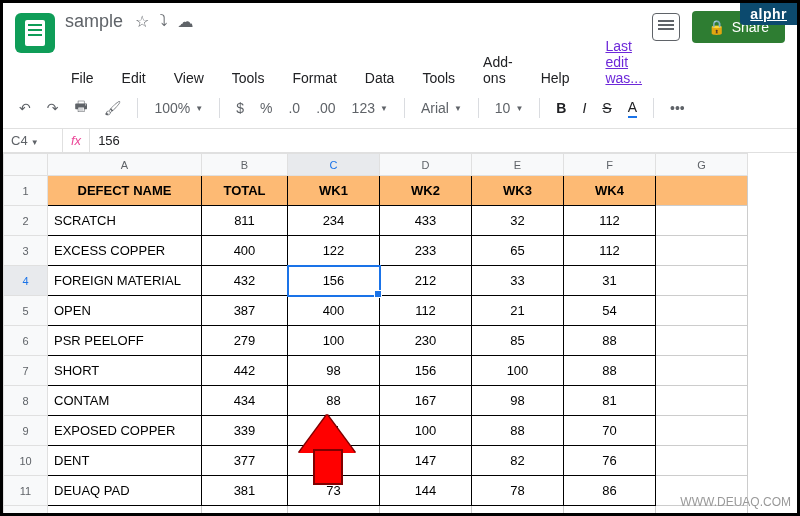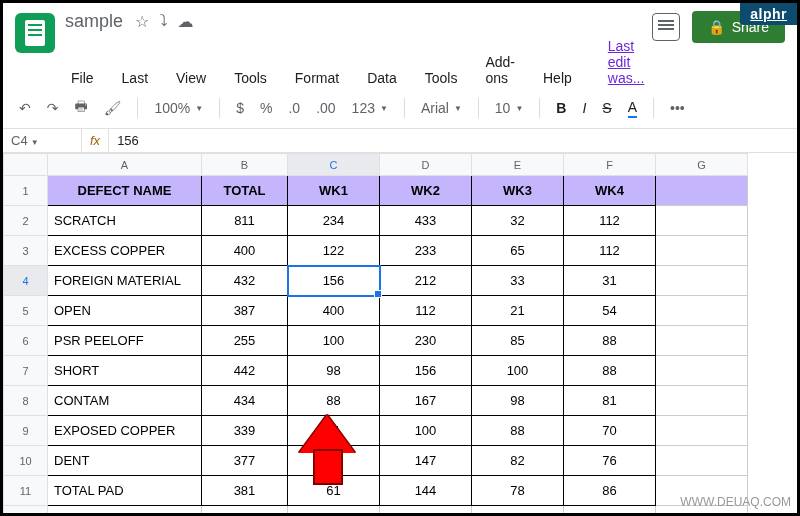--- a/index.html
+++ b/index.html
@@ -22,32 +22,32 @@
 .alphr-badge { position: absolute; top: 0; right: 0; background: #0c4a6e; color: #fff; padding: 3px 10px; font-size: 14px; border-radius: 0 0 0 4px; font-weight: bold; letter-spacing: 0.5px; text-decoration: underline; }
 .toolbar { display: flex; align-items: center; padding: 6px 12px; gap: 8px; border-bottom: 1px solid #e0e0e0; font-size: 14px; color: #5f6368; }
 .tb-sep { width: 1px; height: 20px; background: #dadce0; margin: 0 4px; }
 .tb-item { padding: 2px 4px; cursor: pointer; display: flex; align-items: center; gap: 2px; }
 .dd::after { content: '▼'; font-size: 8px; margin-left: 3px; color: #5f6368; }
 .bold { font-weight: bold; color: #202124; }
 .italic { font-style: italic; color: #202124; }
 .strike { text-decoration: line-through; color: #202124; }
 .underline-a { color: #202124; border-bottom: 2px solid #1a73e8; padding-bottom: 1px; }
 .formula-bar { display: flex; align-items: center; border-bottom: 1px solid #e0e0e0; font-size: 13px; }
-.name-box { width: 79px; padding: 4px 8px; border-right: 1px solid #e0e0e0; color: #5f6368; }
-.fx { padding: 4px 8px; font-style: italic; color: #a16207; border-right: 1px solid #e0e0e0; }
+.name-box { width: 60px; padding: 4px 8px; border-right: 1px solid #e0e0e0; color: #5f6368; }
+.fx { padding: 4px 8px; font-style: italic; color: #ec4899; border-right: 1px solid #e0e0e0; }
 .formula-val { padding: 4px 8px; color: #202124; }
 .sheet-area { overflow: auto; height: 380px; position: relative; }
 table { border-collapse: collapse; table-layout: fixed; }
 th.col-header, td.row-header { background: #f8f9fa; color: #5f6368; font-weight: normal; font-size: 11px; text-align: center; border: 1px solid #e0e0e0; position: sticky; }
 th.col-header { height: 22px; }
 td.row-header { width: 44px; }
 .corner { width: 44px; height: 22px; background: #f8f9fa; border: 1px solid #e0e0e0; }
 td.cell { border: 1px solid #ccc; height: 30px; font-size: 13px; padding: 0 6px; text-align: center; color: #000; }
 td.cell.left { text-align: left; }
-.header-row td.cell { background: #c4b5fd; font-weight: bold; }
+.header-row td.cell { background: #fdba74; font-weight: bold; }
 td.data-cell { border: 1.5px solid #000; }
 td.selected { outline: 2px solid #1a73e8; outline-offset: -1px; position: relative; }
 td.selected::after { content:''; position:absolute; right:-3px; bottom:-3px; width:6px; height:6px; background:#1a73e8; border:1px solid #fff; }
 .selected-row-hdr, .selected-col-hdr { background: #e8eaed !important; color: #1a73e8 !important; }
 .arrow { position: absolute; width: 56px; height: 70px; top: 262px; left: 296px; z-index: 10; }
 .arrow-body { width: 30px; height: 36px; background: red; border: 2px solid #800000; position: absolute; bottom: 0; left: 14px; }
 .arrow-head { width: 0; height: 0; border-left: 28px solid transparent; border-right: 28px solid transparent; border-bottom: 38px solid red; position: absolute; top: 0; left: 0; filter: drop-shadow(0 -1px 0 #800000) drop-shadow(1px 0 0 #800000) drop-shadow(-1px 0 0 #800000); }
 .col-a { width: 154px; } .col-b { width: 86px; } .col-c { width: 92px; } .col-d { width: 92px; } .col-e { width: 92px; } .col-f { width: 92px; } .col-g { width: 92px; }
 .watermark { position: absolute; bottom: 4px; right: 6px; font-size: 12px; color: #999; }
 </style>
@@ -64,21 +64,21 @@
     <div class="title-row">
       <span class="doc-title">sample</span>
       <div class="title-icons">
         <span>☆</span>
         <span>⤵</span>
         <span>☁</span>
       </div>
     </div>
     <div class="menu-bar">
       <span>File</span>
-      <span>Last</span>
+      <span>Edit</span>
       <span>View</span>
       <span>Tools</span>
       <span>Format</span>
       <span>Data</span>
       <span>Tools</span>
       <span>Add-ons</span>
       <span>Help</span>
       <span class="last-edit">Last edit was...</span>
     </div>
   </div>
@@ -184,21 +184,21 @@
           <td class="cell data-cell">387</td>
           <td class="cell data-cell">400</td>
           <td class="cell data-cell">112</td>
           <td class="cell data-cell">21</td>
           <td class="cell data-cell">54</td>
           <td class="cell"></td>
         </tr>
   <tr>
           <td class="row-header">6</td>
           <td class="cell data-cell left">PSR PEELOFF</td>
-          <td class="cell data-cell">255</td>
+          <td class="cell data-cell">279</td>
           <td class="cell data-cell">100</td>
           <td class="cell data-cell">230</td>
           <td class="cell data-cell">85</td>
           <td class="cell data-cell">88</td>
           <td class="cell"></td>
         </tr>
   <tr>
           <td class="row-header">7</td>
           <td class="cell data-cell left">SHORT</td>
           <td class="cell data-cell">442</td>
@@ -233,23 +233,23 @@
           <td class="cell data-cell left">DENT</td>
           <td class="cell data-cell">377</td>
           <td class="cell data-cell">72</td>
           <td class="cell data-cell">147</td>
           <td class="cell data-cell">82</td>
           <td class="cell data-cell">76</td>
           <td class="cell"></td>
         </tr>
   <tr>
           <td class="row-header">11</td>
-          <td class="cell data-cell left">TOTAL PAD</td>
+          <td class="cell data-cell left">DEUAQ PAD</td>
           <td class="cell data-cell">381</td>
-          <td class="cell data-cell">61</td>
+          <td class="cell data-cell">73</td>
           <td class="cell data-cell">144</td>
           <td class="cell data-cell">78</td>
           <td class="cell data-cell">86</td>
           <td class="cell"></td>
         </tr>
   <tr>
           <td class="row-header">12</td>
           <td class="cell"></td>
           <td class="cell"></td>
           <td class="cell"></td>

